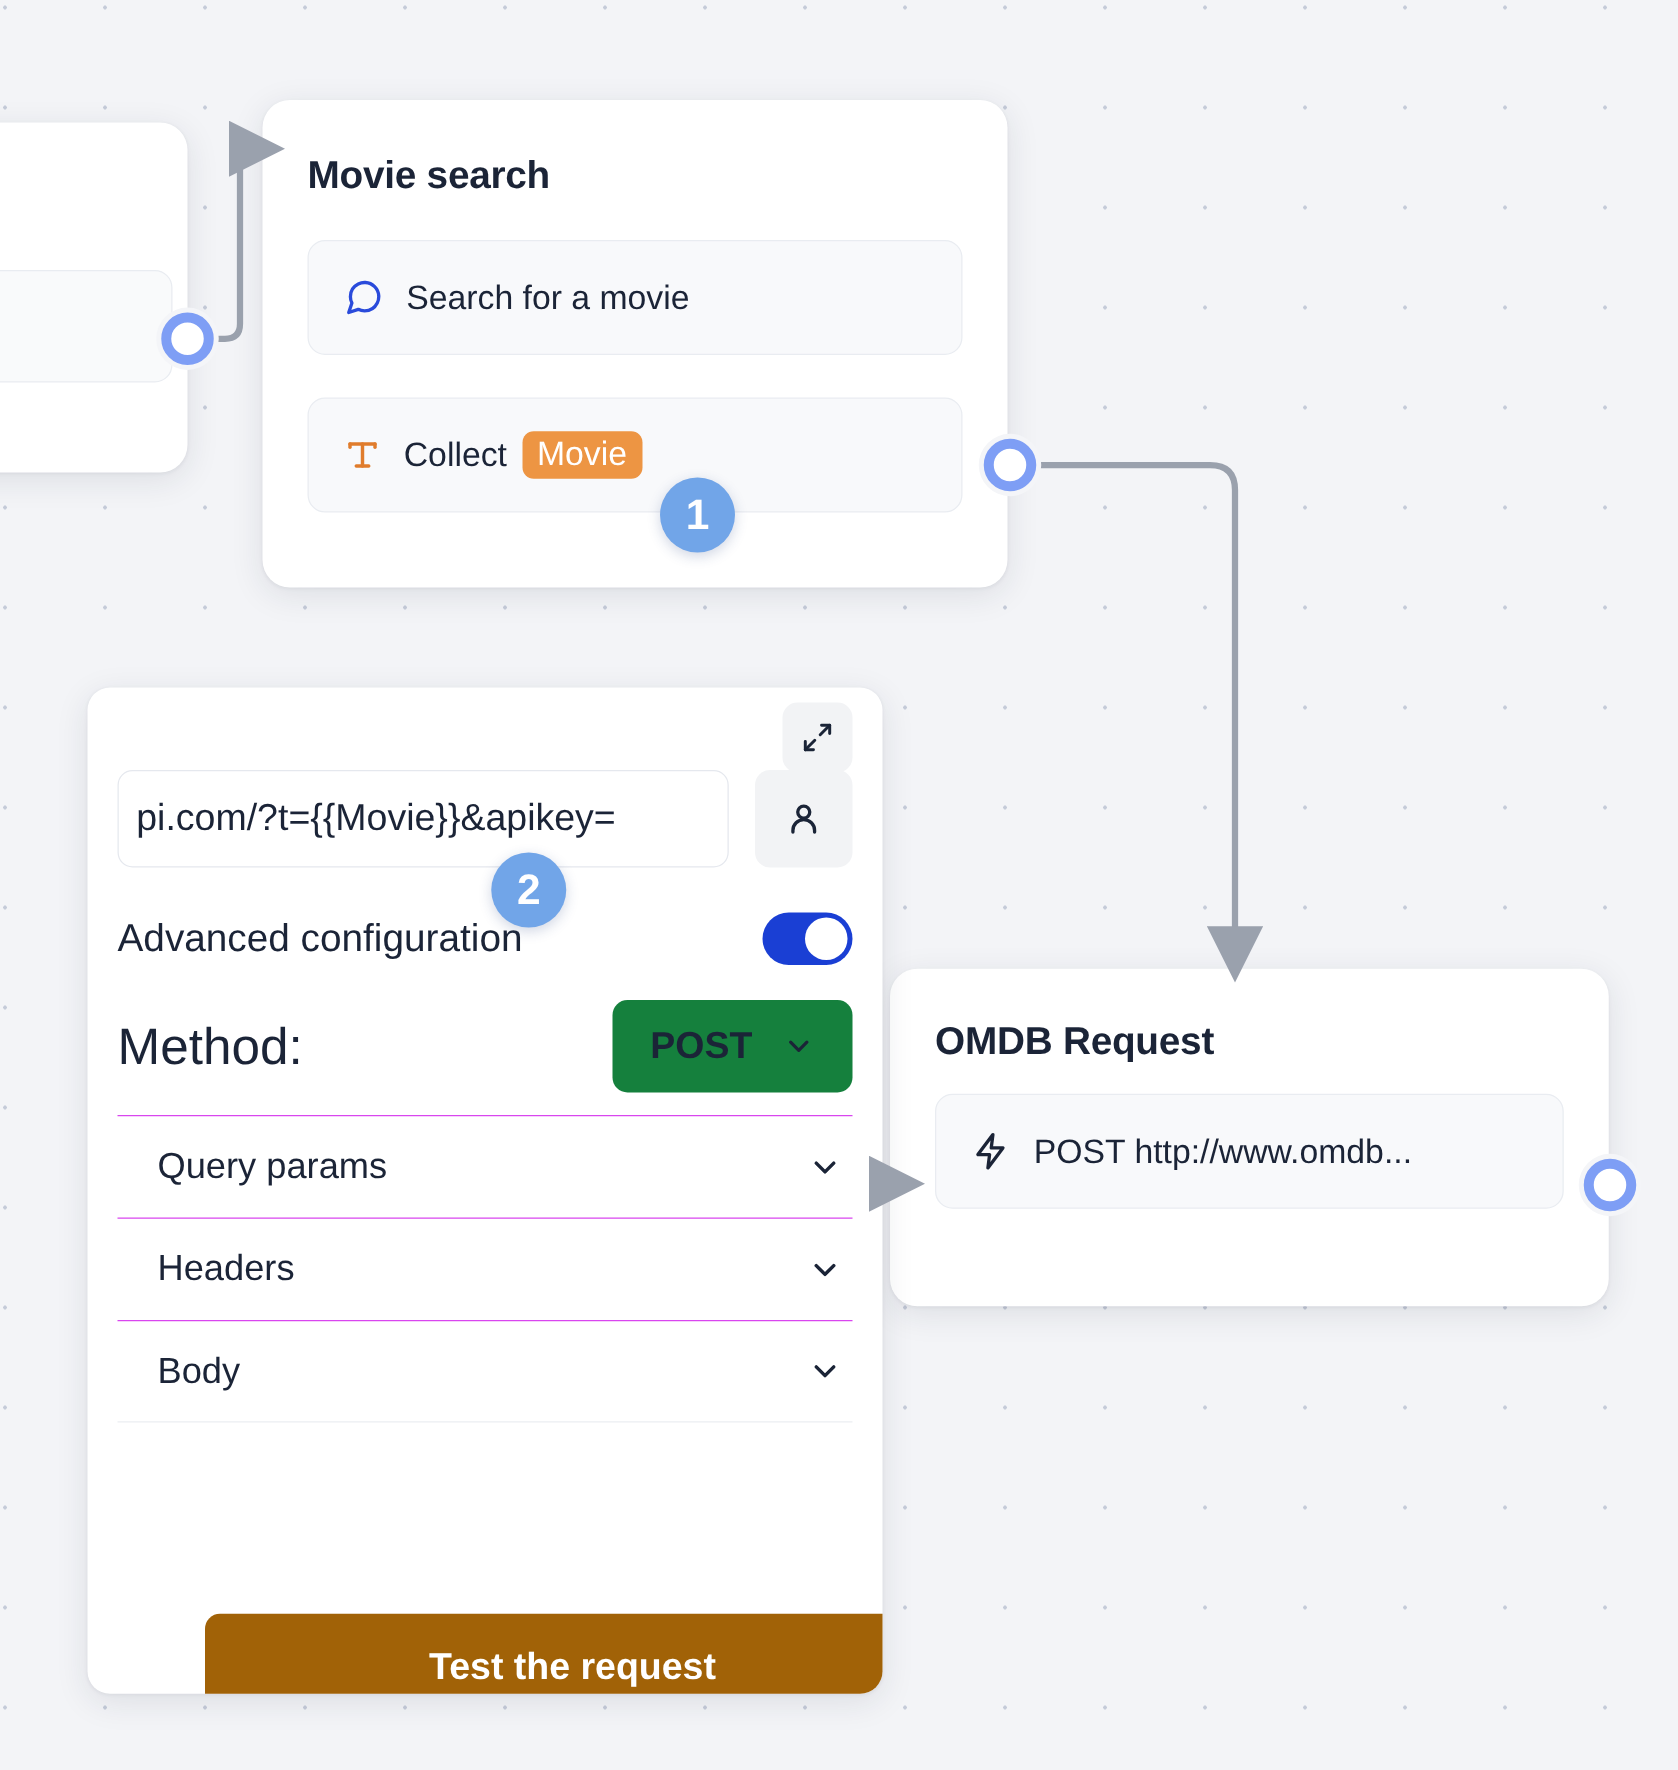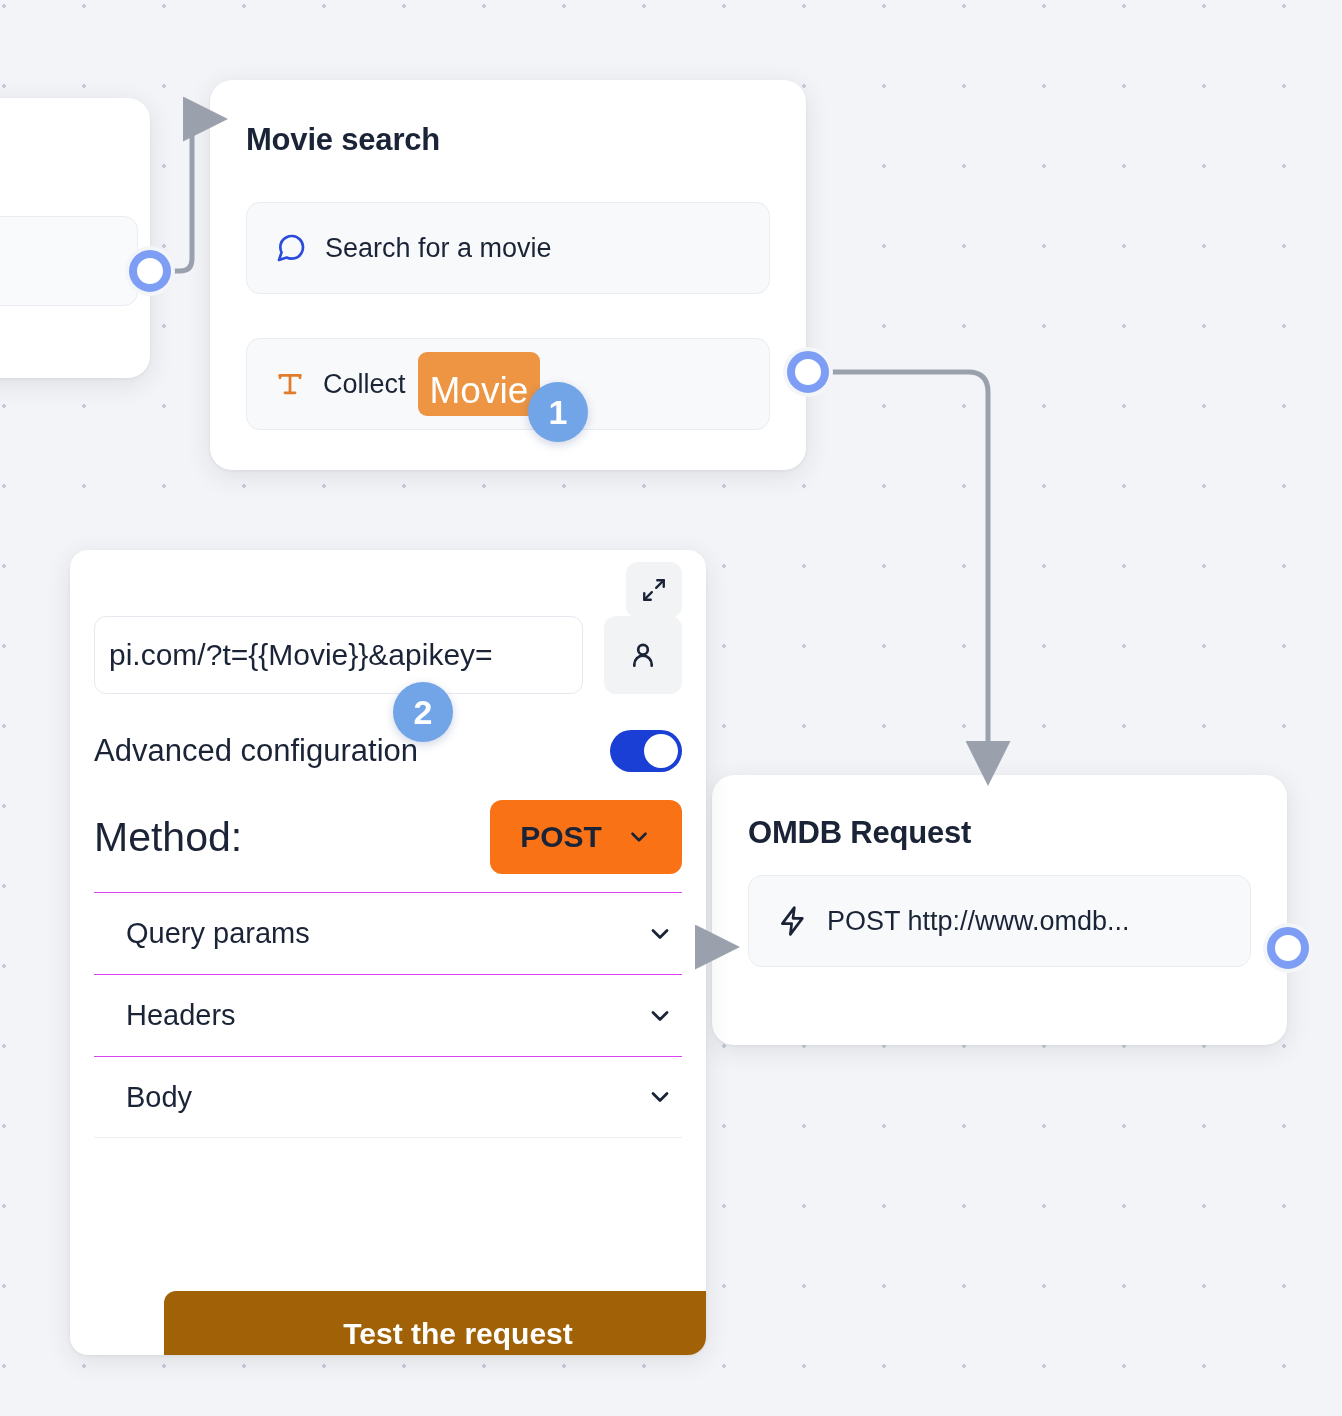--- a/index.html
+++ b/index.html
@@ -46,21 +46,21 @@
     width: 596px; height: 390px;
     padding: 42px 36px;
   }
   .card-title {
     font-size: 31px;
     font-weight: 700;
     letter-spacing: -0.2px;
     color: #1b2437;
   }
   .node-row {
-    margin-top: 44px;
+    margin-top: 34px;
     height: 92px;
     background: #f8f9fb;
     border: 1px solid #e9ecf1;
     border-radius: 14px;
     display: flex;
     align-items: center;
     padding: 0 28px;
     gap: 18px;
     position: relative;
   }
@@ -69,22 +69,22 @@
     color: #1b2437;
     white-space: nowrap;
     display: flex;
     align-items: center;
     gap: 12px;
   }
   .chip {
     background: #ed9543;
     color: #ffffff;
     border-radius: 9px;
-    padding: 20px 12px 6px;
-    font-size: 37px;
+    padding: 4px 12px 6px;
+    font-size: 27px;
     line-height: 1.05;
     display: inline-block;
   }
   .ic { display: inline-flex; align-items: center; justify-content: center; flex: none; }
 
   
   #omdb-card {
     left: 712px; top: 775px;
     width: 575px; height: 270px;
     padding: 40px 36px;
@@ -161,21 +161,21 @@
     background: #fff;
   }
   .method-row {
     display: flex;
     align-items: center;
     justify-content: space-between;
     padding: 28px 24px 0;
   }
   .method-label { font-size: 41px; color: #1b2437; }
   .method-select {
-    background: #f97316;
+    background: #15803d;
     border-radius: 12px;
     height: 74px;
     min-width: 192px;
     display: flex;
     align-items: center;
     justify-content: center;
     gap: 24px;
     font-size: 30px;
     font-weight: 600;
     color: #1b2437;

